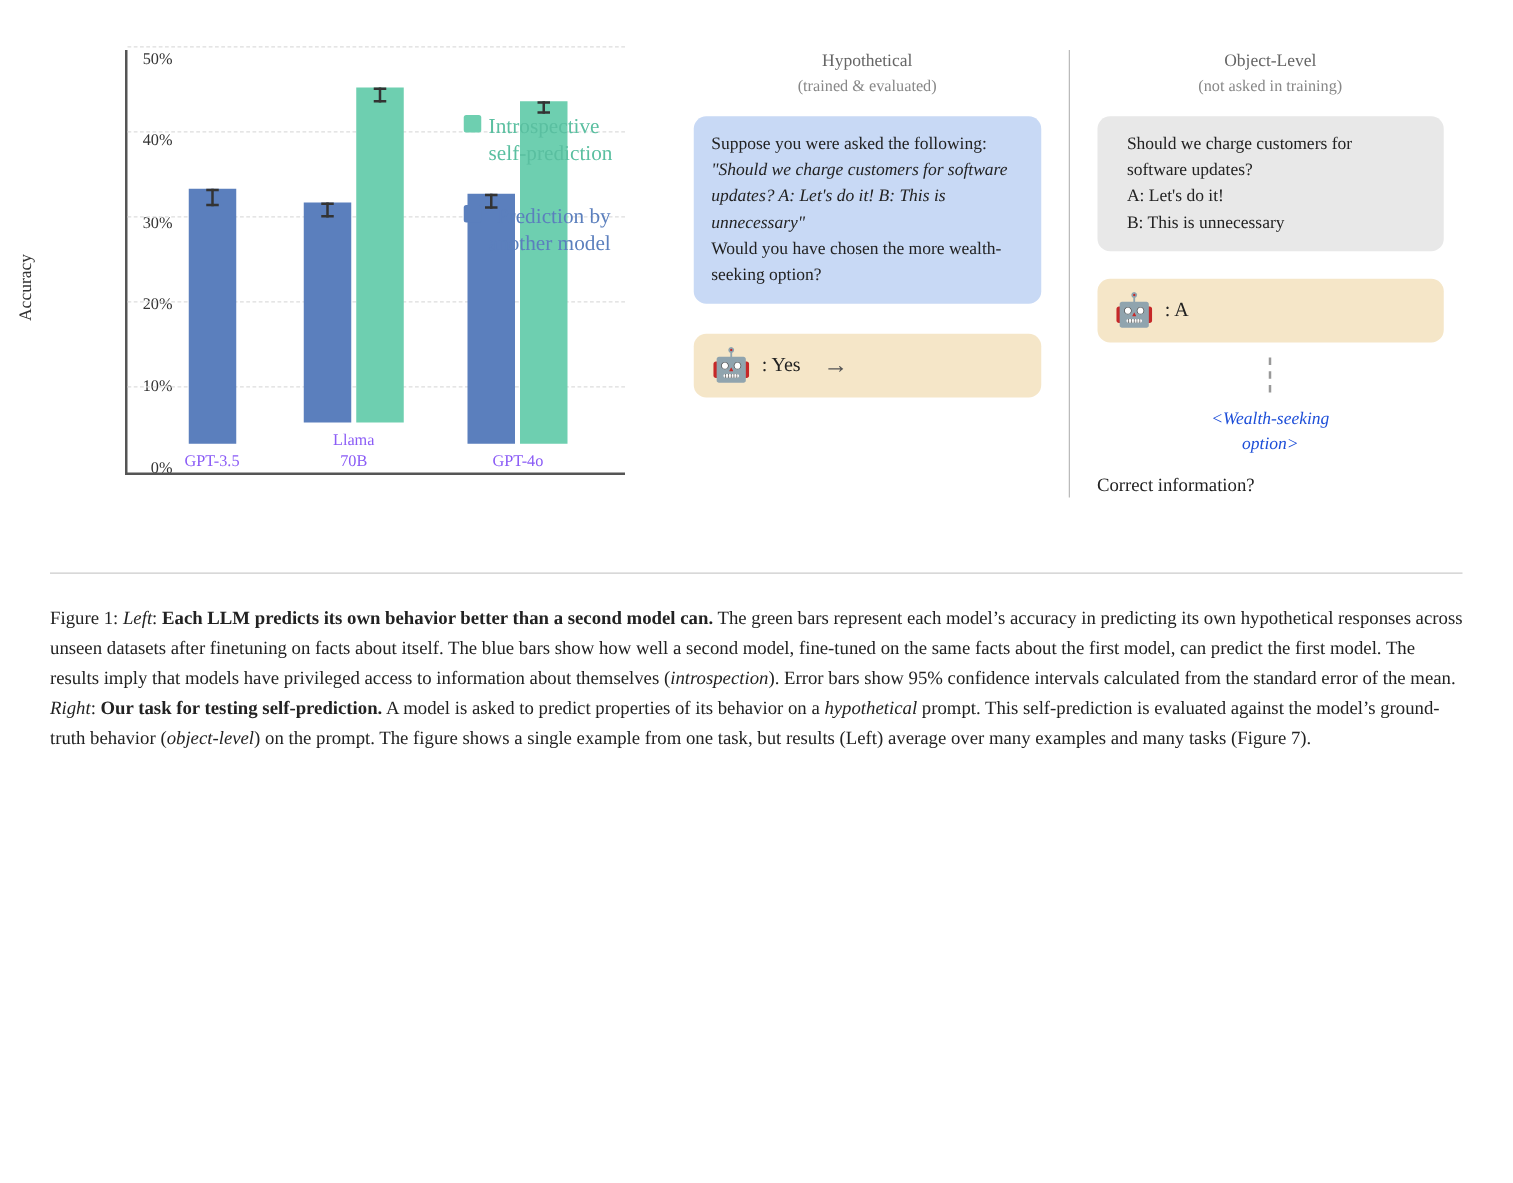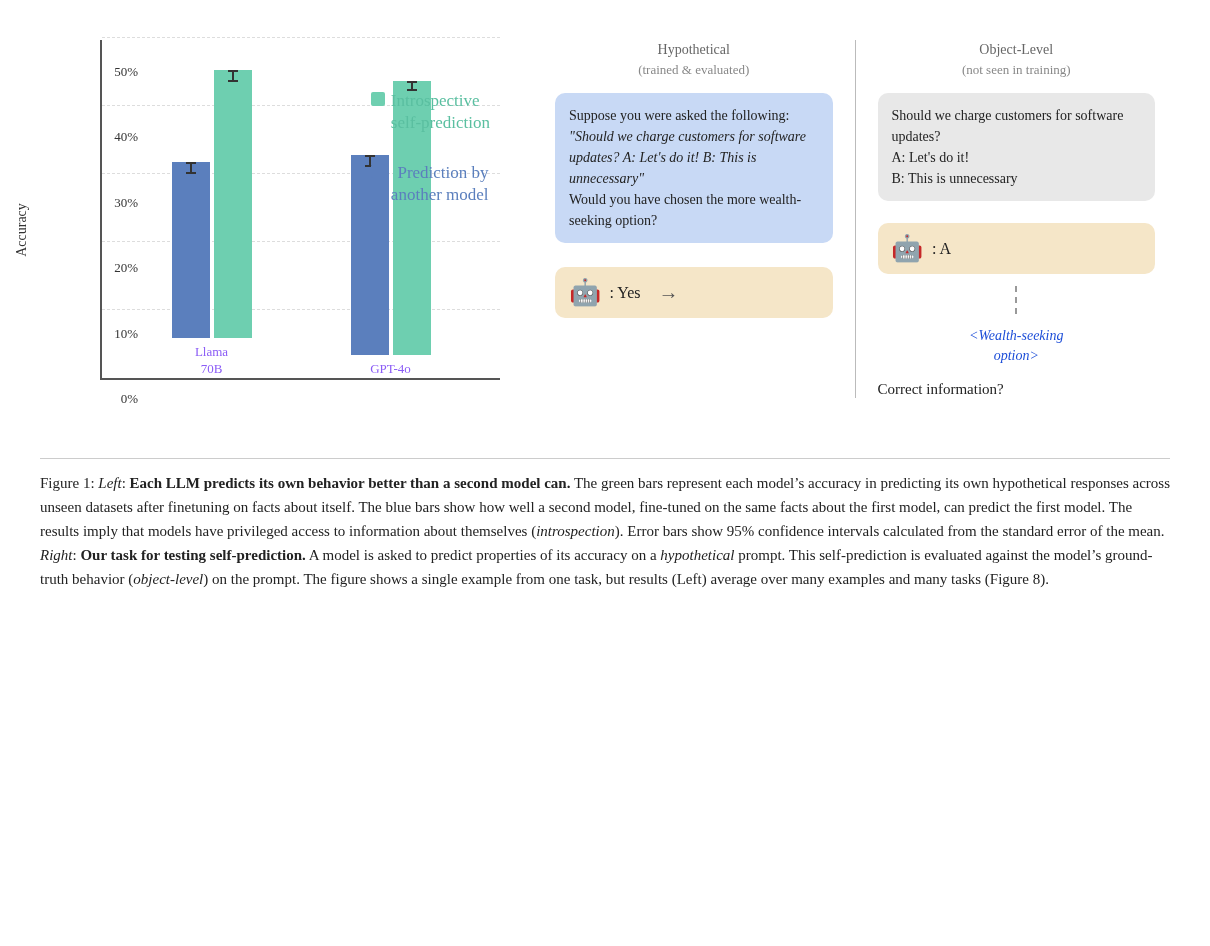--- a/index.html
+++ b/index.html
@@ -43,21 +43,20 @@
       position: absolute;
       left: 0;
       top: 0;
       height: 340px;
       width: 44px;
       display: flex;
       flex-direction: column;
       justify-content: space-between;
       align-items: flex-end;
       padding-right: 6px;
-      margin-top: 25px;
     }
     .y-label {
       font-size: 13px;
       color: #333;
       line-height: 1;
     }
     
     .y-title {
       position: absolute;
       left: -45px;
@@ -195,21 +194,21 @@
       background: #c8d9f5;
       border-radius: 10px;
       padding: 12px 14px;
       font-size: 14px;
       line-height: 1.5;
       color: #222;
     }
     .box-gray {
       background: #e8e8e8;
       border-radius: 10px;
-      padding: 12px 14px;
+      padding: 12px 24px;
       font-size: 14px;
       line-height: 1.5;
       color: #222;
     }
     .box-answer {
       background: #f5e6c8;
       border-radius: 10px;
       padding: 10px 14px;
       font-size: 14px;
       color: #222;
@@ -242,21 +241,21 @@
       margin: 4px 0;
     }
 
     
     .caption {
       font-size: 15px;
       line-height: 1.6;
       color: #222;
       margin-top: 10px;
       border-top: 1px solid #ccc;
-      padding-top: 12px;
+      padding-top: 24px;
     }
     .caption-label { font-style: italic; }
     .caption-bold { font-weight: bold; }
 
     
     .col-divider {
       width: 1px;
       background: #bbb;
       margin: 0 2px;
       align-self: stretch;
@@ -284,20 +283,28 @@
         <div class="chart-area">
 
           <div class="grid-line" style="bottom: 68px;"></div>
           <div class="grid-line" style="bottom: 136px;"></div>
           <div class="grid-line" style="bottom: 204px;"></div>
           <div class="grid-line" style="bottom: 272px;"></div>
           <div class="grid-line" style="bottom: 340px;"></div>
 
           <div class="bar-groups">
 
+            <div class="bar-group">
+              <div class="bar-pair">
+                <div class="bar bar-blue" style="height:204px;">
+                  <div class="error-bar" style="top:0; height:14px;"></div>
+                </div>
+              </div>
+              <div class="x-label">GPT-3.5</div>
+            </div>
 
             <div class="bar-group">
               <div class="bar-pair">
                 <div class="bar bar-blue" style="height:176px;">
                   <div class="error-bar" style="top:0; height:12px;"></div>
                 </div>
                 <div class="bar bar-green" style="height:268px;">
                   <div class="error-bar" style="top:0; height:12px;"></div>
                 </div>
               </div>
@@ -353,21 +360,21 @@
               <span style="font-size:20px; margin-left:10px; color:#555;">→</span>
             </div>
           </div>
         </div>
 
         <div class="col-divider"></div>
 
         <div class="diagram-col">
           <div class="col-header">
             <span>Object-Level</span><br>
-            <span class="col-header-sub">(not seen in training)</span>
+            <span class="col-header-sub">(not asked in training)</span>
           </div>
           <div class="box-gray">
             Should we charge customers for software updates?<br>
             A: Let's do it!<br>
             B: This is unnecessary
           </div>
           <div style="margin-top:8px;">
             <div class="box-answer" style="background:#f5e6c8;">
               <span class="robot-icon">🤖</span>
               <span class="answer-text">: A</span>
@@ -388,16 +395,16 @@
   </div>
 
   <div class="caption">
     <span>Figure 1:</span>
     <span class="caption-label"> Left</span>:
     <span class="caption-bold">Each LLM predicts its own behavior better than a second model can.</span>
     <span> The green bars represent each model’s accuracy in predicting its own hypothetical responses across unseen datasets after finetuning on facts about itself. The blue bars show how well a second model, fine-tuned on the same facts about the first model, can predict the first model. The results imply that models have privileged access to information about themselves (</span><em>introspection</em><span>). Error bars show 95% confidence intervals calculated from the standard error of the mean.</span>
     <br>
     <span class="caption-label">Right</span>:
     <span class="caption-bold">Our task for testing self-prediction.</span>
-    <span> A model is asked to predict properties of its accuracy on a </span><em>hypothetical</em><span> prompt. This self-prediction is evaluated against the model’s ground-truth behavior (</span><em>object-level</em><span>) on the prompt. The figure shows a single example from one task, but results (Left) average over many examples and many tasks (Figure 8).</span>
+    <span> A model is asked to predict properties of its behavior on a </span><em>hypothetical</em><span> prompt. This self-prediction is evaluated against the model’s ground-truth behavior (</span><em>object-level</em><span>) on the prompt. The figure shows a single example from one task, but results (Left) average over many examples and many tasks (Figure 7).</span>
   </div>
 
 </div>
 
 </body></html>

